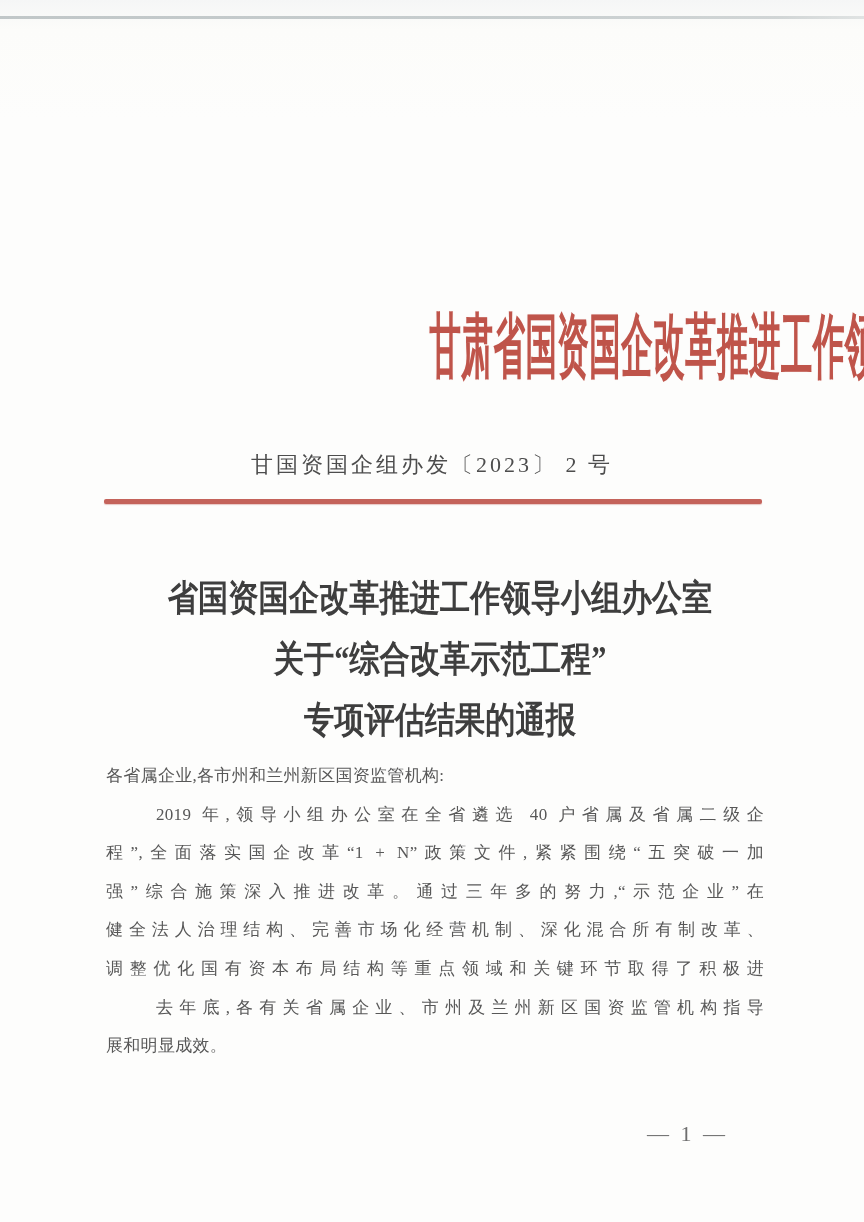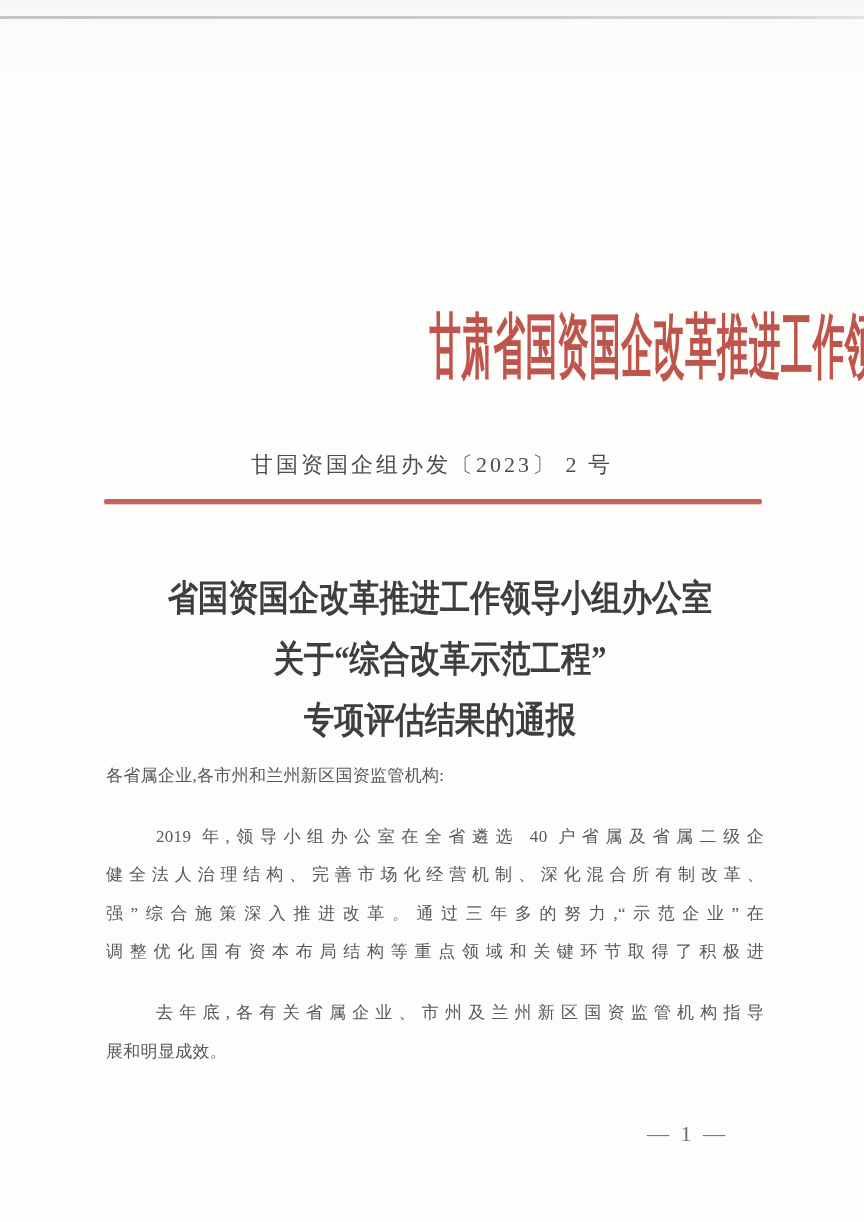--- a/index.html
+++ b/index.html
@@ -106,21 +106,20 @@
     overflow: visible;
   }
   .bline.just {
     white-space: normal;
     text-align: justify;
     text-align-last: justify;
     text-justify: inter-character;
   }
   .bline.indent {
     text-indent: 50px;
-    margin-top: 22px;
   }
   
   .pagenum {
     position: absolute;
     top: 1119px;
     right: 136px;
     font-size: 22px;
     line-height: 30px;
     color: #6e6e6e;
     letter-spacing: 3px;
@@ -149,22 +148,23 @@
       <span>关于“综合改革示范工程”</span>
     </div>
     <div class="title-line">
       <span>专项评估结果的通报</span>
     </div>
   </div>
 
   <div class="body-block">
     <div class="bline">各省属企业,各市州和兰州新区国资监管机构:</div>
     <div class="bline indent just">2019 年,领导小组办公室在全省遴选 40 户省属及省属二级企</div>
+    <div class="bline just">程”,全面落实国企改革“1 + N”政策文件,紧紧围绕“五突破一加</div>
+    <div class="bline just">强”综合施策深入推进改革。通过三年多的努力,“示范企业”在</div>
     <div class="bline just">健全法人治理结构、完善市场化经营机制、深化混合所有制改革、</div>
-    <div class="bline just">强”综合施策深入推进改革。通过三年多的努力,“示范企业”在</div>
     <div class="bline just">调整优化国有资本布局结构等重点领域和关键环节取得了积极进</div>
     <div class="bline indent just">去年底,各有关省属企业、市州及兰州新区国资监管机构指导</div>
     <div class="bline">展和明显成效。</div>
   </div>
 
   <div class="pagenum">— 1 —</div>
 
 </div>
 
 </body></html>

